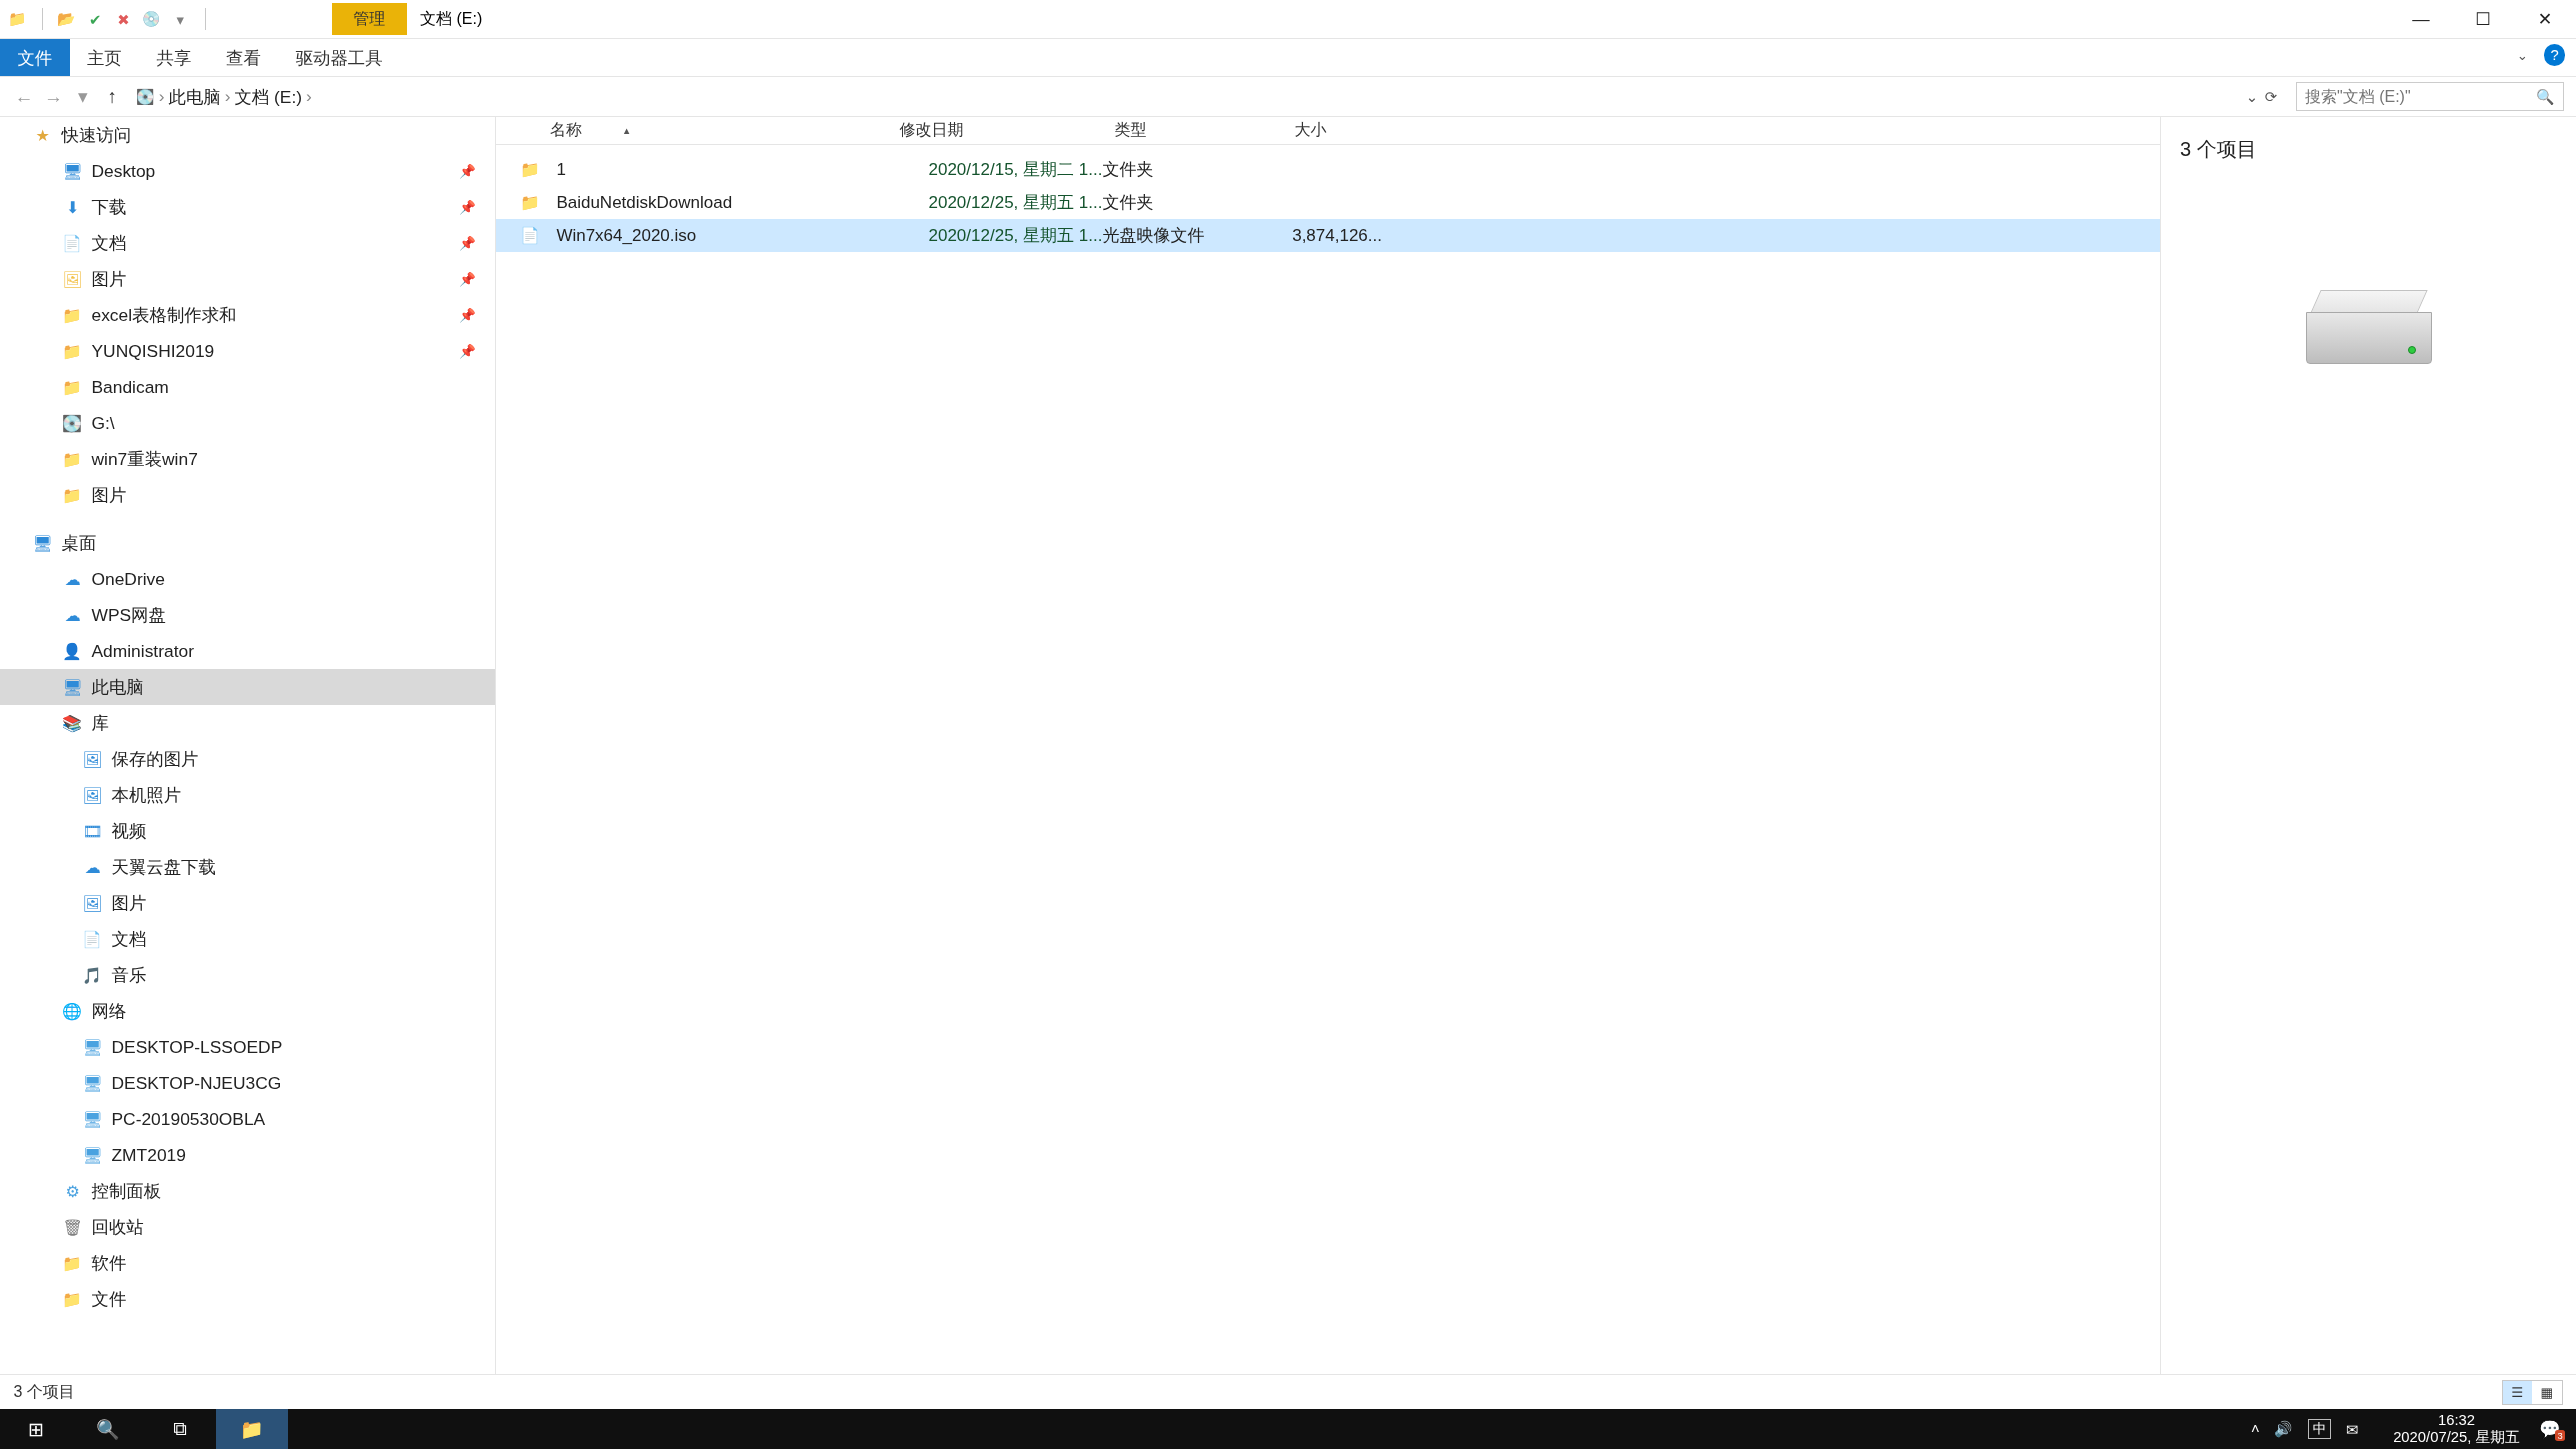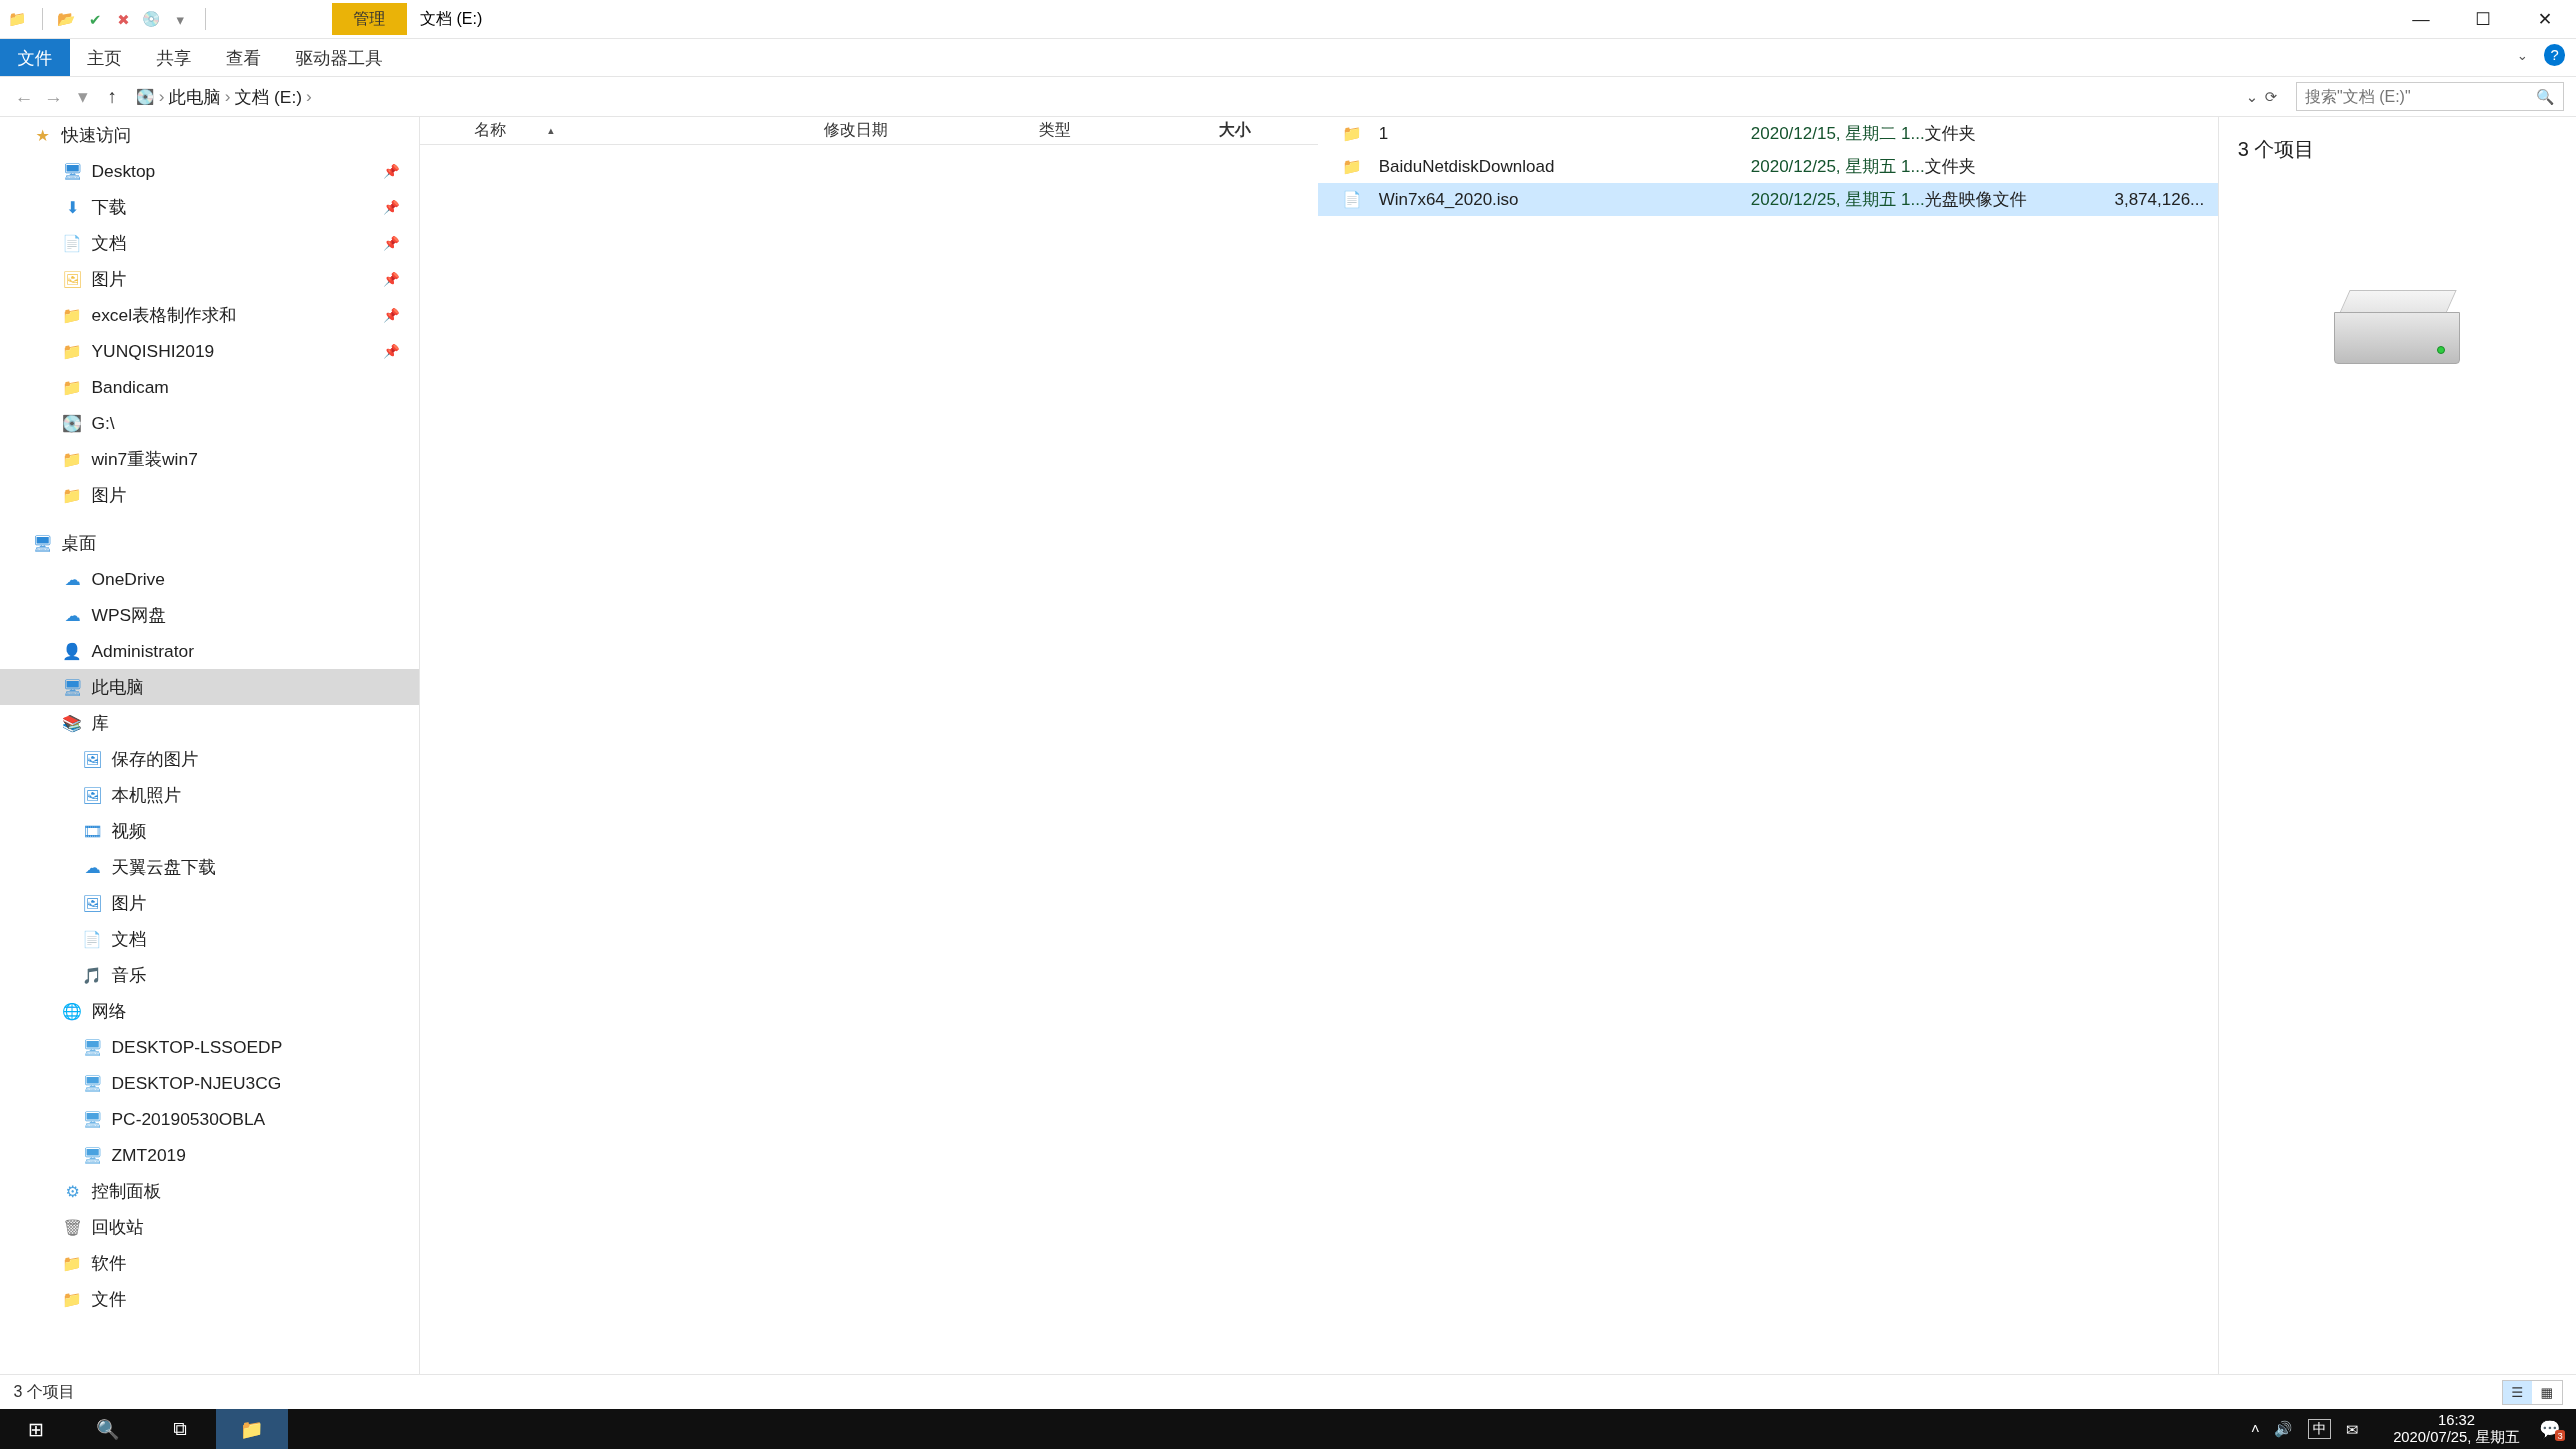--- a/index.html
+++ b/index.html
@@ -40,27 +40,27 @@
   .main { display: flex; height: calc(1449px - 39px - 38px - 40px - 35px - 40px); }
   .navpane { width: 496px; background: #fff; border-right: 0.7px solid #e5e5e5; overflow: hidden; font-size: 17.4px; }
   .np-item { height: 36px; display: flex; align-items: center; padding-left: 32px; color: #222; position: relative; }
   .np-item.lvl2 { padding-left: 62px; }
   .np-item.lvl3 { padding-left: 82px; }
   .np-item.selected { background: #d9d9d9; }
   .np-item .icn { width: 21.5px; margin-right: 8px; font-size: 16px; text-align: center; }
   .np-item .pin { position: absolute; right: 19px; color: #888; font-size: 13.4px; }
   .np-gap { height: 12px; }
 
-  .filepane { flex: 1; display: flex; flex-direction: row; }
+  .filepane { flex: 1; display: flex; flex-direction: column; gap: 8px; }
   .col-headers { height: 28px; display: flex; align-items: center; border-bottom: 0.7px solid #e5e5e5; font-size: 16px; color: #333; }
   .col-headers .ch { padding-left: 13.4px; }
   .ch-name { width: 390px; padding-left: 54px !important; display: flex; align-items: center; gap: 255px; }
   .ch-date { width: 215px; }
   .ch-type { width: 180px; }
-  .ch-size { width: 113px; font-weight: bold; }
+  .ch-size { width: 113px; }
   .sort-arrow { font-size: 9.4px; color: #555; margin-left: -215px; }
   .filerow { height: 33px; display: flex; align-items: center; font-size: 17px; color: #222; }
   .filerow.selected { background: #cde8ff; }
   .fr-icon { width: 27px; margin-left: 24px; margin-right: 9.4px; font-size: 16px; }
   .fr-name { width: 331px; }
   .fr-date { width: 215px; color: #14532d; text-align: right; }
   .fr-type { width: 180px; }
   .fr-size { width: 113px; text-align: right; padding-right: 13.4px; }
 
   .preview { width: 416px; border-left: 0.7px solid #e5e5e5; padding: 19px; font-size: 20px; color: #222; text-align: left; }

